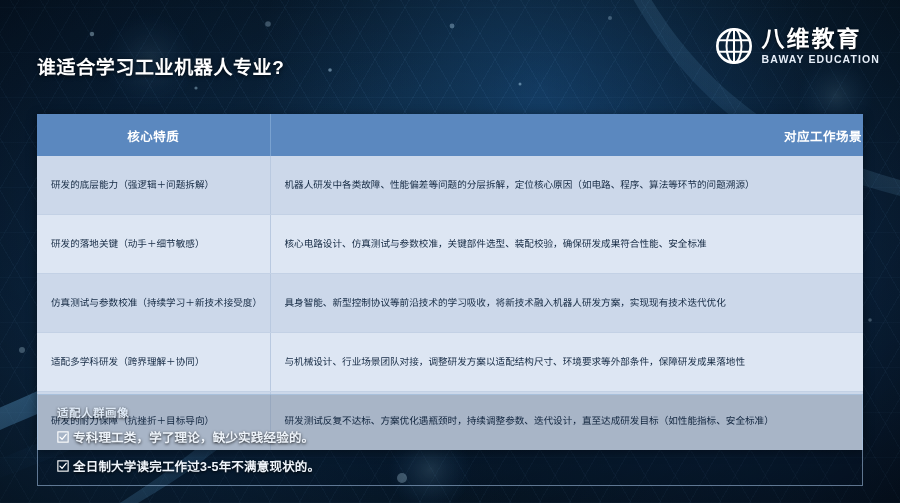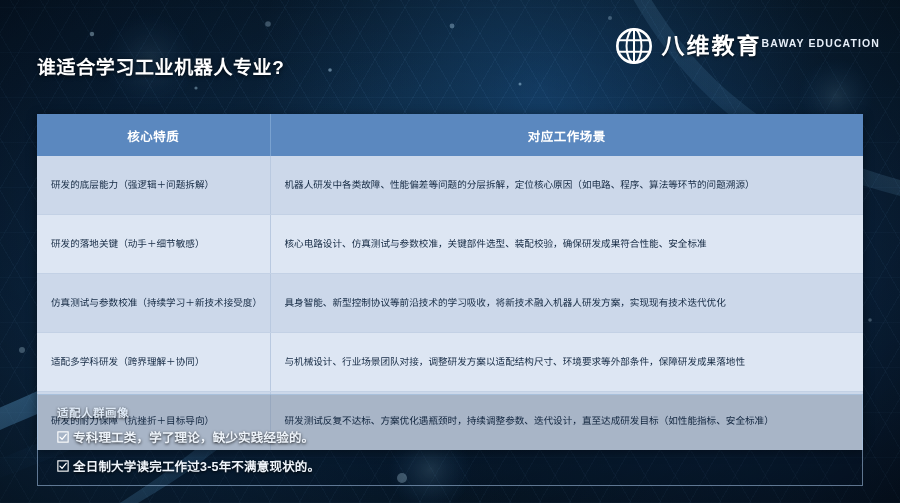--- a/index.html
+++ b/index.html
@@ -38,21 +38,21 @@
     position:absolute;left:37px;top:52px;
     color:#ffffff;font-size:19px;font-weight:bold;letter-spacing:.6px;
     text-shadow:0 1px 4px rgba(0,0,0,.75);
     white-space:nowrap;
   }
   .logo{
     position:absolute;right:20px;top:26px;
     display:flex;align-items:center;gap:8px;
   }
   .logo-mark{width:40px;height:40px;flex:0 0 auto;}
-  .logo-text{display:flex;flex-direction:row;line-height:1;}
+  .logo-text{display:flex;flex-direction:column;line-height:1;}
   .logo-cn{
     color:#ffffff;font-size:23px;font-weight:bold;letter-spacing:2px;
     text-shadow:0 1px 3px rgba(0,0,0,.7);
   }
   .logo-en{
     color:#e6eef8;font-size:10.5px;letter-spacing:1.1px;font-weight:bold;
     margin-top:3px;
   }
 
   
@@ -62,21 +62,21 @@
     box-shadow:0 2px 10px rgba(0,0,0,.45);
   }
   .table col.c1{width:233px;}
   .table col.c2{width:593px;}
   .table thead th{
     background:#5b88bf;color:#ffffff;
     font-size:12.5px;font-weight:bold;letter-spacing:.5px;
     height:40px;vertical-align:middle;text-align:center;
     border-right:1px solid #7aa2d0;
   }
-  .table thead th:last-child{border-right:none;}
+  .table thead th:last-child{border-right:none;text-align:right;}
   .table tbody td{
     font-size:9.6px;color:#152a43;line-height:1.5;
     padding:6px 1px;vertical-align:middle;
     border-right:1px solid #b9c9e0;
     border-bottom:1px solid #c3d1e5;
   }
   .table tbody td:last-child{border-right:none;}
   .table tbody tr:last-child td{border-bottom:none;}
   .table tbody tr.odd td{background:#ccd8ea;}
   .table tbody tr.even td{background:#dde6f3;}

